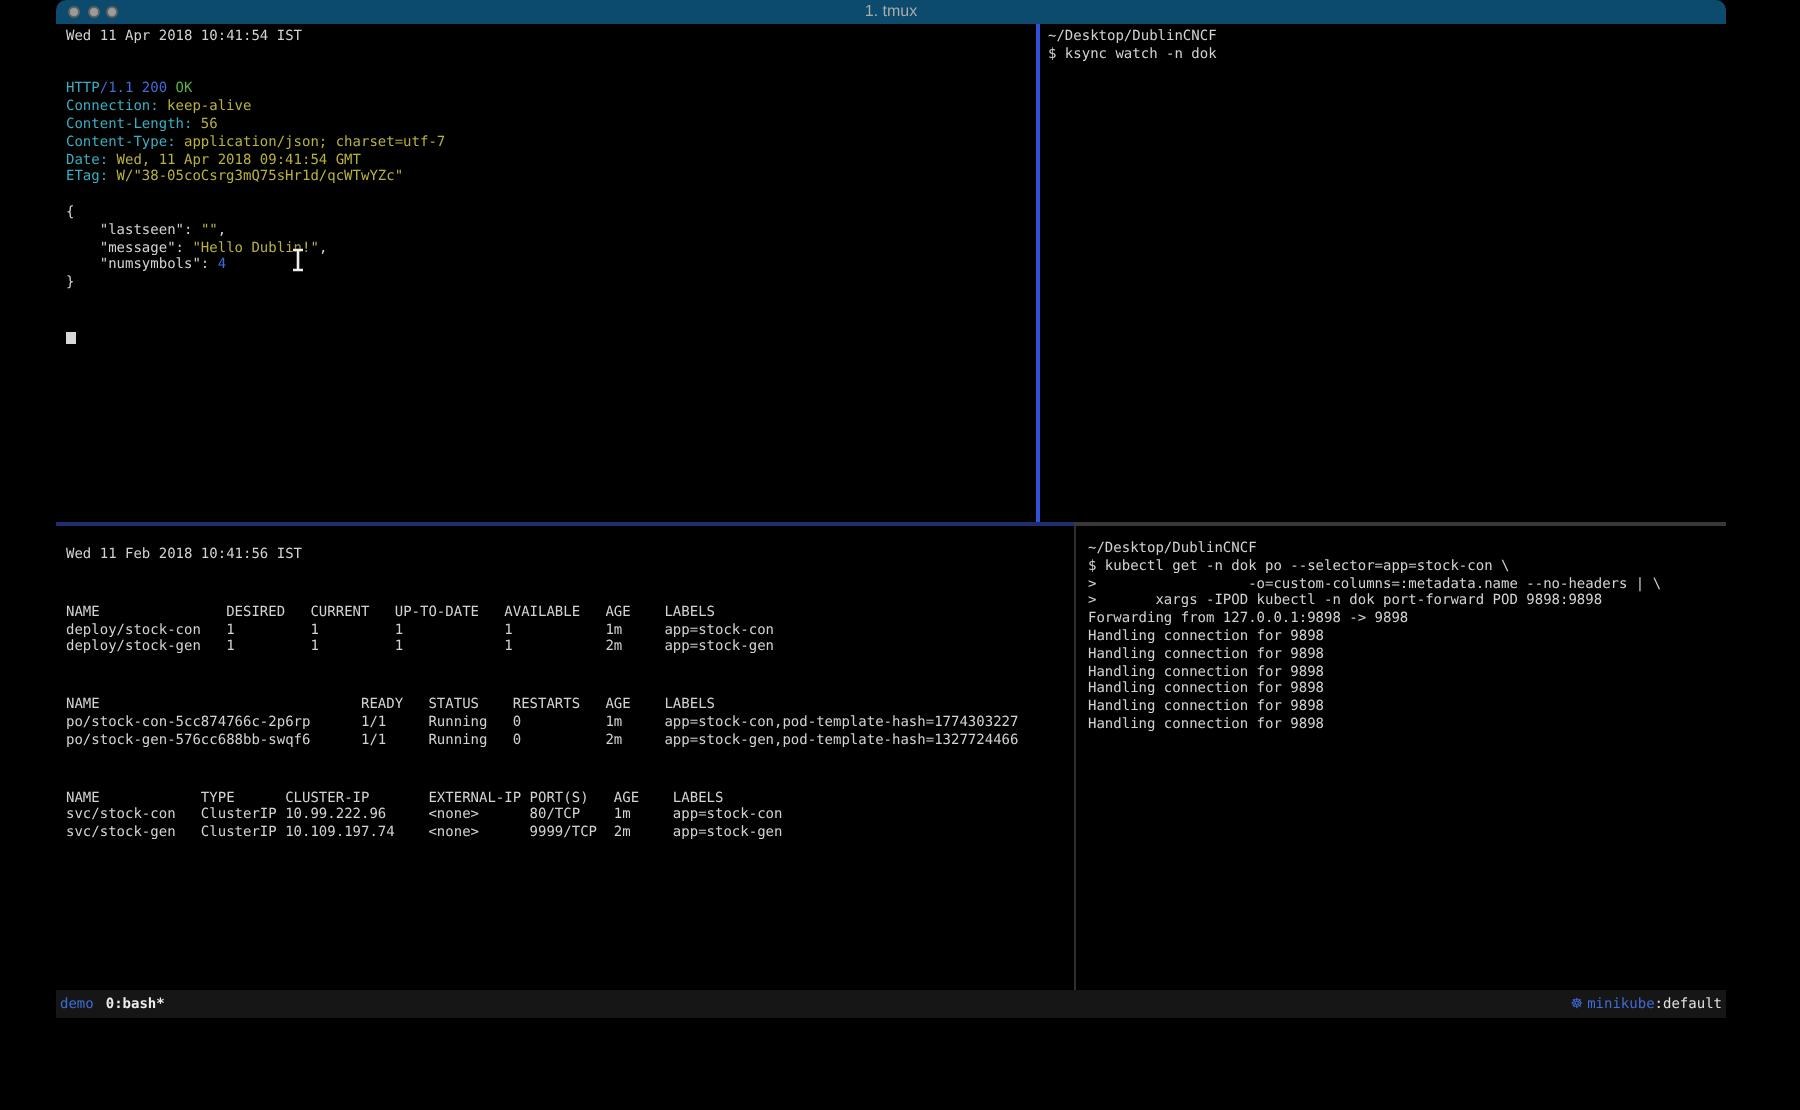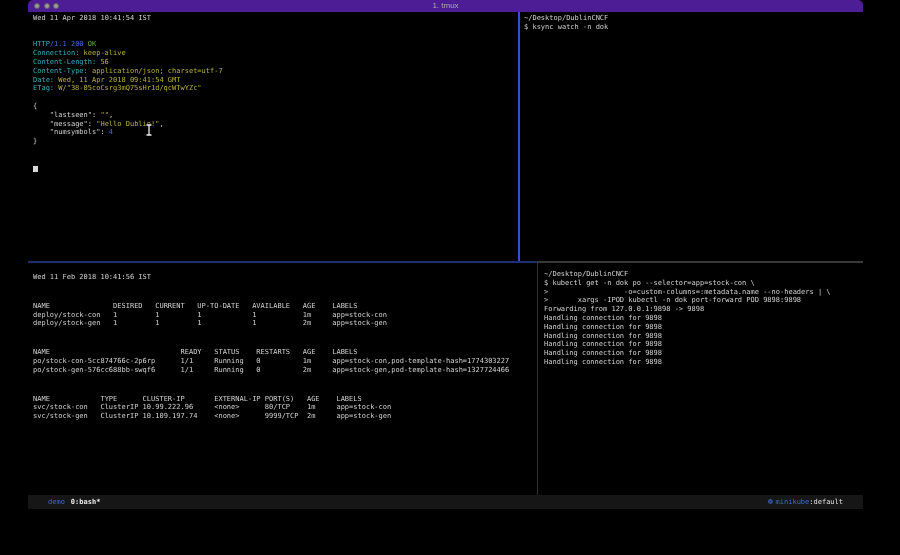--- a/index.html
+++ b/index.html
@@ -1,37 +1,37 @@
 <!DOCTYPE html>
 <html style="--cyan: #38aec0; --yellow: #b9b13d; --green: #5cb23d; --blue: #3e6cd8; --divider-blue: #2e52d8; --divider-navy: #1d2f6f; --foreground: #d2d2d2; --background: #000000;"><head>
 <meta charset="utf-8">
 <style>
   *{margin:0;padding:0;box-sizing:border-box}
   html,body{width:900px;height:555px;background:#000;overflow:hidden}
   body{font-family:"DejaVu Sans Mono",monospace}
   .screen{position:relative;width:900px;height:555px;background:#000}
   .window{position:absolute;left:28px;top:0;width:835px;height:509px;background:#010101;border-radius:0 0 4px 4px}
-  .titlebar{position:absolute;left:0;top:0;right:0;height:12px;background:#4c1d95;border-radius:5px 5px 0 0;display:flex;align-items:flex-start}
+  .titlebar{position:absolute;left:0;top:0;right:0;height:12px;background:#0c4a6e;border-radius:5px 5px 0 0;display:flex;align-items:flex-start}
   .lights{position:absolute;left:6px;top:3px;display:flex;gap:3.5px}
   .light{width:6px;height:6px;border-radius:50%;background:#9b9b9b;border:0.5px solid #626262}
   .title{flex:1;text-align:center;font-family:"Liberation Sans",sans-serif;font-size:8px;color:#ababab;line-height:12px}
   .term{position:absolute;left:0;top:12px;right:0;bottom:14px;background:#000}
   .pane{position:absolute;font-size:7px;line-height:8.8px;color:#d2d2d2}
   .line{height:8.8px;white-space:pre}
   pre{font:inherit;white-space:pre;color:#d2d2d2}
   .pane-tl{left:0;top:0;width:490px;height:181px;padding:2px 18px 0 5px}
   .vdiv-top{position:absolute;left:490px;top:0;width:2px;height:249px;background:var(--divider-blue,#2e52d8)}
   .pane-tr{left:492px;top:0;right:0;height:249px;padding:2px 0 0 4px}
   .hdiv{position:absolute;top:249px;height:2px}
   .hdiv-left{left:0;width:509px;background:var(--divider-navy,#1d2f6f)}
   .hdiv-right{left:509px;right:0;background:#383838}
   .pane-bl{left:0;top:251px;bottom:0;width:509px;padding:10px 0 0 5px}
   .vdiv-bot{position:absolute;left:509px;top:251px;bottom:0;width:1px;background:#2f2f2f}
   .pane-br{left:510px;top:251px;right:0;bottom:0;padding:7px 0 0 6px}
-  .statusbar{position:absolute;left:0;bottom:0;right:0;height:14px;background:#161616;display:flex;justify-content:space-between;align-items:center;padding:0 20px;font-size:7px;color:#d0d0d0}
+  .statusbar{position:absolute;left:0;bottom:0;right:0;height:14px;background:#161616;display:flex;justify-content:space-between;align-items:center;padding:0 2px;font-size:7px;color:#d0d0d0}
   .c-cyan{color:var(--cyan,#38aec0)}
   .c-yellow{color:var(--yellow,#b9b13d)}
   .c-green{color:var(--green,#5cb23d)}
   .c-blue{color:var(--blue,#3e6cd8)}
   .hv{margin-left:4.2px}
   .tbl{margin-top:20px}
   .block-cursor{display:inline-block;width:4.5px;height:6px;background:#d8d8d8;vertical-align:bottom}
   .sb-session{color:var(--blue,#3e6cd8)}
   .sb-window{color:#ececec;font-weight:bold;margin-left:6px}
   .sb-context{color:var(--blue,#3e6cd8)}

